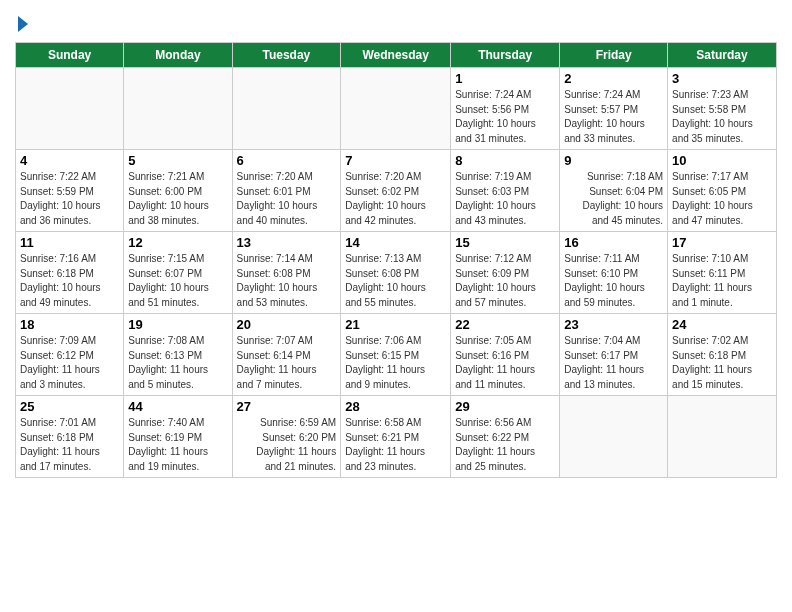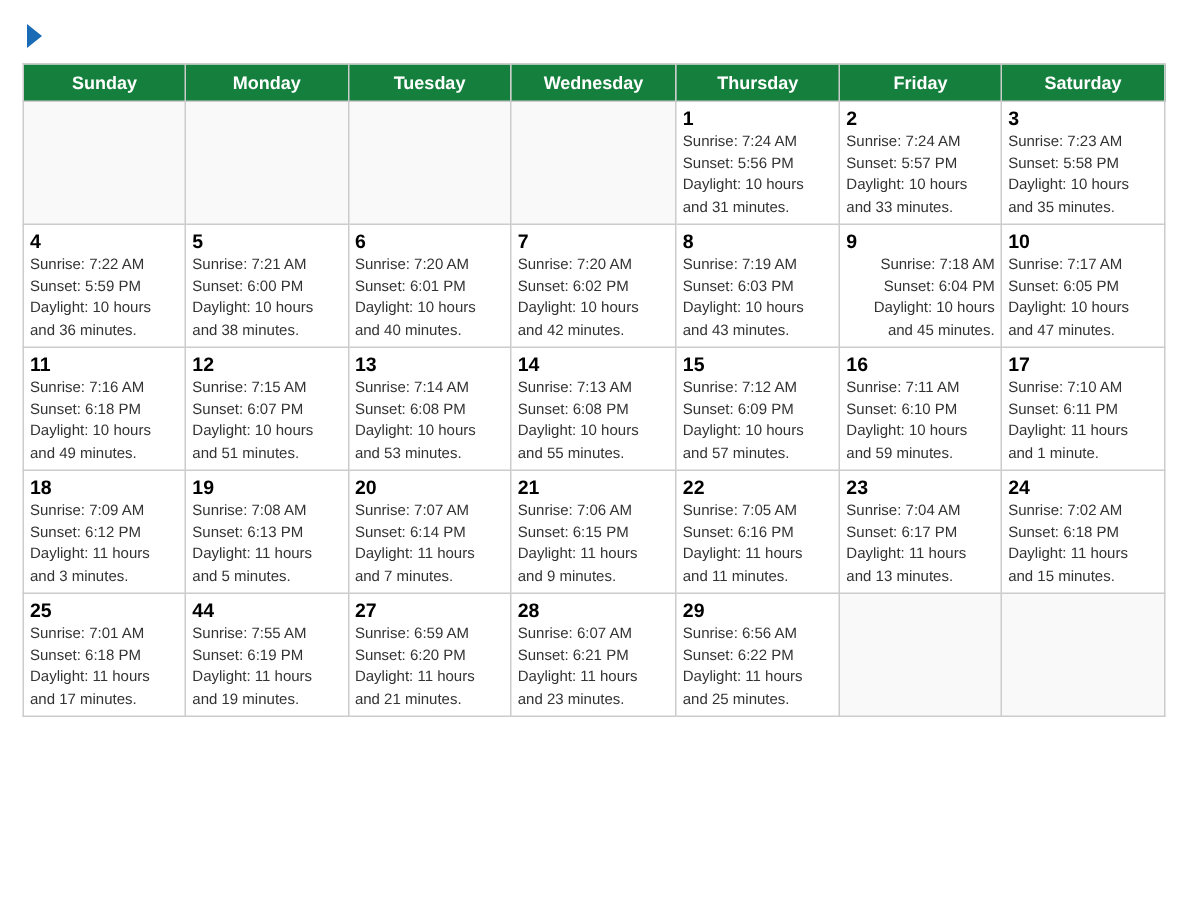--- a/index.html
+++ b/index.html
@@ -306,35 +306,35 @@
         <tr>
           <td>
             <div class="day-num">25</div>
             <div class="day-info" style="white-space: pre-line;">Sunrise: 7:01 AM
 Sunset: 6:18 PM
 Daylight: 11 hours
 and 17 minutes.</div>
           </td>
           <td>
             <div class="day-num">44</div>
-            <div class="day-info" style="white-space: pre-line;">Sunrise: 7:55 AM
+            <div class="day-info" style="white-space: pre-line;">Sunrise: 7:40 AM
 Sunset: 6:19 PM
 Daylight: 11 hours
 and 19 minutes.</div>
           </td>
           <td>
             <div class="day-num">27</div>
-            <div class="day-info" style="white-space: pre-line;">Sunrise: 6:59 AM
+            <div class="day-info" style="white-space: pre-line; text-align: right;">Sunrise: 6:59 AM
 Sunset: 6:20 PM
 Daylight: 11 hours
 and 21 minutes.</div>
           </td>
           <td>
             <div class="day-num">28</div>
-            <div class="day-info" style="white-space: pre-line;">Sunrise: 6:07 AM
+            <div class="day-info" style="white-space: pre-line;">Sunrise: 6:58 AM
 Sunset: 6:21 PM
 Daylight: 11 hours
 and 23 minutes.</div>
           </td>
           <td>
             <div class="day-num">29</div>
             <div class="day-info" style="white-space: pre-line;">Sunrise: 6:56 AM
 Sunset: 6:22 PM
 Daylight: 11 hours
 and 25 minutes.</div>

